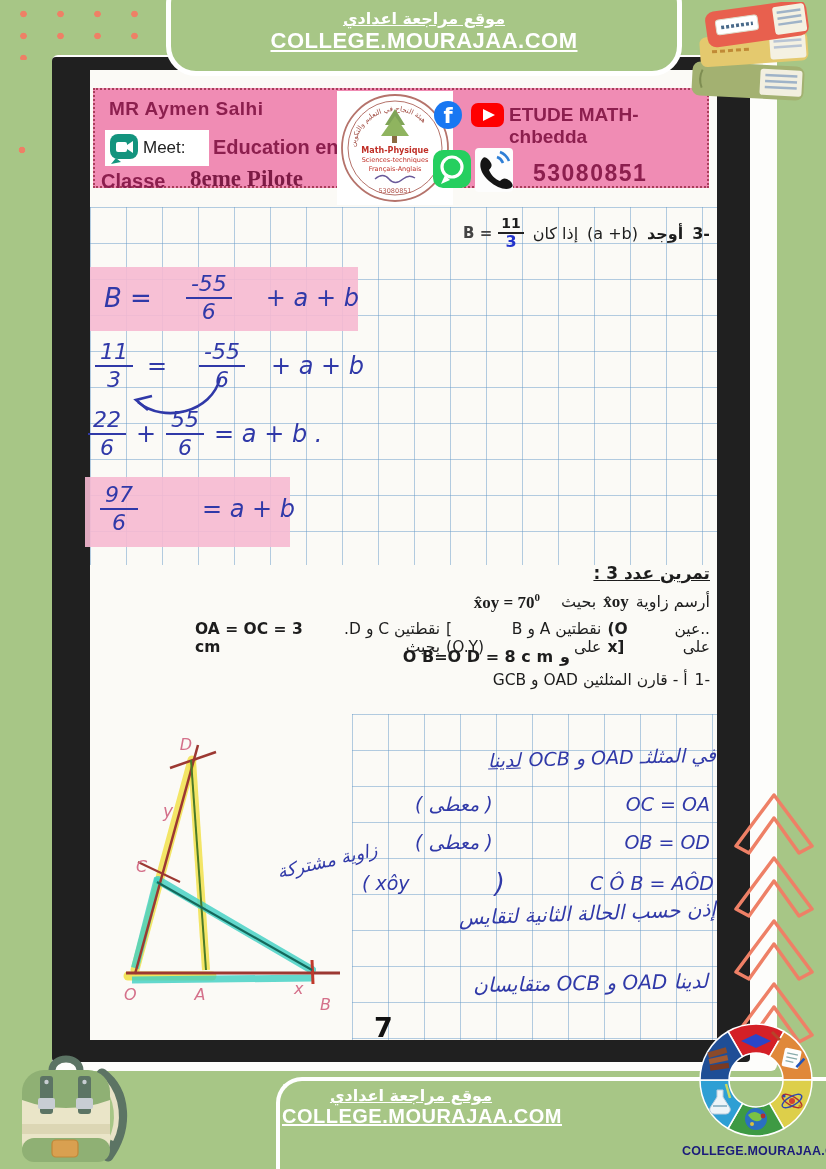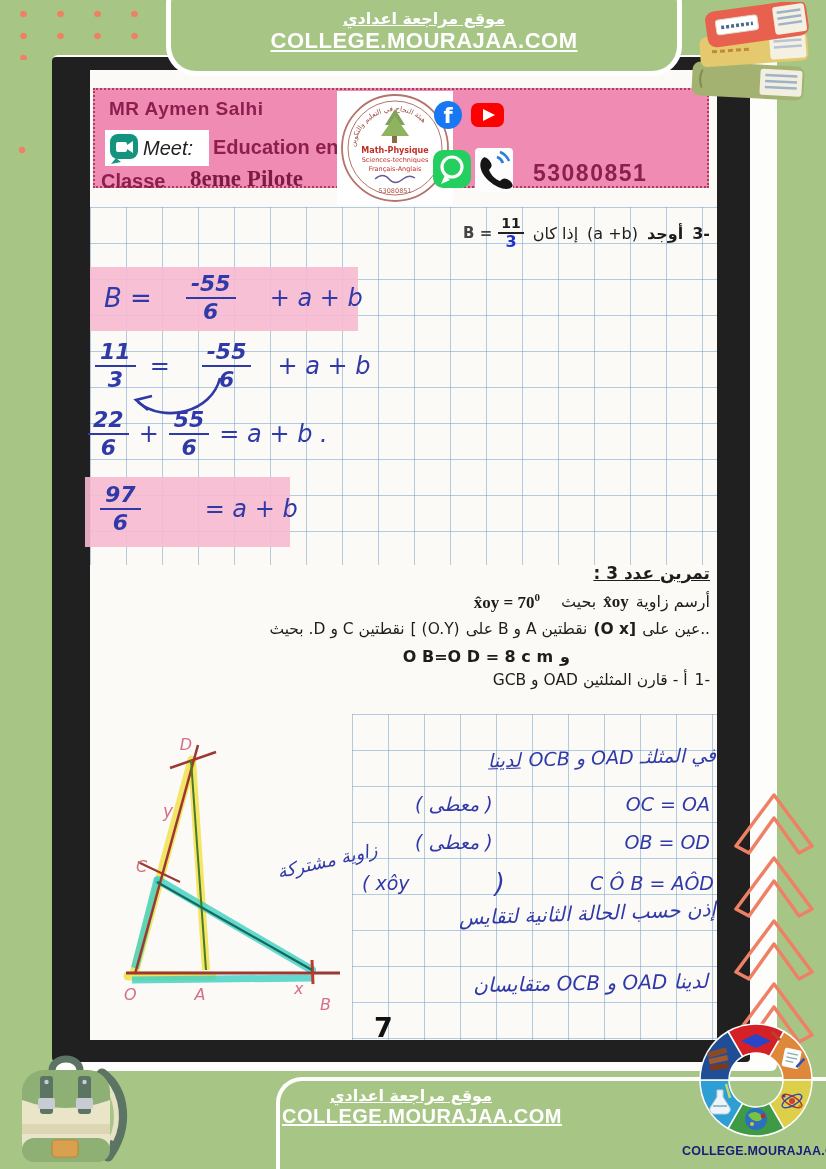--- a/index.html
+++ b/index.html
@@ -26,21 +26,21 @@
     border-top:4px solid #fff;border-left:4px solid #fff;border-top-left-radius:26px;z-index:6;}
   .footer-text{left:282px;top:1086px;width:258px;text-align:center;z-index:7;}
   .footer-text .site-url{font-size:20px;}
   
   .card{left:93px;top:88px;width:616px;height:100px;background:#f08cb4;z-index:4;
     border:2px dotted #a93e5a;box-sizing:border-box;}
   .maroon{color:#8c1f4e;font-weight:bold;}
   .teacher{left:14px;top:8px;font-size:19px;letter-spacing:.5px;}
   .meet-chip{left:10px;top:40px;width:104px;height:36px;background:#fff;display:flex;
     align-items:center;gap:4px;padding-left:4px;box-sizing:border-box;}
-  .meet-label{font-size:20px;color:#222;font-style:italic;}
+  .meet-label{font-size:17px;color:#222;}
   .meet-text{left:118px;top:46px;font-size:20px;}
   .classe-label{left:6px;top:80px;font-size:20px;}
   .classe-value{left:95px;top:76px;font-size:23px;font-family:"Liberation Serif",serif;color:#7d1b45;font-weight:bold;}
   .stamp-chip{left:242px;top:1px;width:116px;height:114px;background:#fff;}
   .brand{left:414px;top:14px;font-size:19px;}
   .phone-num{left:438px;top:70px;font-size:23px;letter-spacing:1.5px;}
   
   .grid{z-index:4;background-image:
     linear-gradient(to right,rgba(105,155,200,.5) 1px,transparent 1px),
     linear-gradient(to bottom,rgba(105,155,200,.5) 1px,transparent 1px);
@@ -55,21 +55,21 @@
   .pfrac{display:inline-flex;flex-direction:column;align-items:center;line-height:1.05;font-weight:bold;}
   .pfrac .n{border-bottom:2px solid #222;padding:0 3px 1px;font-size:14px;}
   .pfrac .d{font-size:16px;color:#2233cc;}
   .ex-title{left:540px;top:563px;width:170px;font-size:17px;font-weight:bold;text-decoration:underline;
     text-align:left;justify-content:flex-start;z-index:5;}
   .ex-line{z-index:5;font-size:16px;gap:7px;justify-content:flex-start;}
   .mathserif{font-family:"Liberation Serif",serif;font-weight:bold;font-size:17px;}
   
   .hand{font-family:"DejaVu Sans",sans-serif;font-style:italic;color:#3039a8;z-index:5;}
   .eqrow{display:flex;align-items:center;font-size:24px;z-index:5;}
-  .frac{display:inline-flex;flex-direction:column;align-items:center;line-height:1.05;font-weight:bold;}
+  .frac{display:inline-flex;flex-direction:column;align-items:center;line-height:1.05;}
   .frac .n{border-bottom:2.5px solid #3039a8;padding:0 5px 2px;font-size:22px;}
   .frac .d{font-size:22px;padding-top:1px;}
   .sol{font-size:19px;z-index:5;gap:8px;}
   .uline{text-decoration:underline;}
   .pagenum{left:374px;top:1012px;font-size:27px;font-weight:bold;color:#111;z-index:5;
     font-family:"DejaVu Sans",sans-serif;}
   .logo-caption{left:682px;top:1144px;width:144px;text-align:center;font-size:12.5px;font-weight:bold;
     color:#1b1b7a;z-index:9;letter-spacing:.2px;}
   svg text{font-family:"DejaVu Sans",sans-serif;}
 </style>
@@ -145,20 +145,21 @@
         <text x="58" y="102" text-anchor="middle" font-size="6.5" fill="#b05048">53080851</text>
       </svg>
     </div>
 
     <svg class="abs" style="left:338px;top:9px;" width="72" height="32" viewBox="0 0 72 32">
       <circle cx="15" cy="16" r="14" fill="#1877f2"></circle>
       <text x="15" y="24" text-anchor="middle" font-size="21" font-weight="bold" fill="#fff" font-family="Liberation Serif,serif">f</text>
       <rect x="38" y="4" width="33" height="24" rx="7" fill="#f00"></rect>
       <polygon points="50,10 62,16 50,22" fill="#fff"></polygon>
     </svg>
+    <div class="abs brand maroon">ETUDE MATH-chbedda</div>
     <svg class="abs" style="left:338px;top:58px;" width="80" height="44" viewBox="0 0 80 44">
       <rect x="0" y="2" width="38" height="38" rx="10" fill="#25cf5f"></rect>
       <circle cx="19" cy="19" r="10" fill="none" stroke="#fff" stroke-width="3.2"></circle>
       <path d="M12,27 l-4,9 9,-4 z" fill="#fff"></path>
       <rect x="42" y="0" width="38" height="44" rx="4" fill="#fdfdfd"></rect>
       <path d="M50,10 c-5,5 -3,15 6,23 c9,8 19,10 23,6 c2,-2 -1,-6 -5,-8 c-3,-1.5 -5,0 -7,2 c-5,-2 -9,-6 -11,-11 c2,-2 3.5,-4 2,-7 c-2,-4 -6,-7 -8,-5 z" fill="#151515"></path>
       <path d="M64,9 a10,10 0 0 1 6,6" stroke="#2f7fd6" stroke-width="2.5" fill="none"></path>
       <path d="M67,4 a16,16 0 0 1 9,9" stroke="#2f7fd6" stroke-width="2.5" fill="none"></path>
     </svg>
     <div class="abs phone-num maroon">53080851</div>
@@ -238,20 +239,21 @@
     <span dir="ltr" class="mathserif" style="margin-right:14px;">
       <span>x̂oy = 70</span><sup style="font-size:11px">0</sup>
     </span>
   </div>
   <div class="abs rtl ex-line print" style="left:195px;top:620px;width:515px;gap:6px;font-size:15.5px;">
     <span>..عين على</span>
     <span dir="ltr" style="font-weight:bold">(O x]</span>
     <span>نقطتين A و B على</span>
     <span dir="ltr">[ (O.Y)</span>
     <span>نقطتين C و D. بحيث</span>
+    <span dir="ltr" style="font-weight:bold">OA = OC = 3 cm</span>
   </div>
   <div class="abs rtl ex-line print" style="left:390px;top:647px;width:180px;font-weight:bold;">
     <span>و</span>
     <span dir="ltr">O B=O D = 8 c m</span>
   </div>
   <div class="abs rtl ex-line print" style="left:478px;top:671px;width:232px;font-size:15.5px;">
     <span dir="ltr">1-</span>
     <span>أ - قارن المثلثين OAD و GCB</span>
   </div>
 

